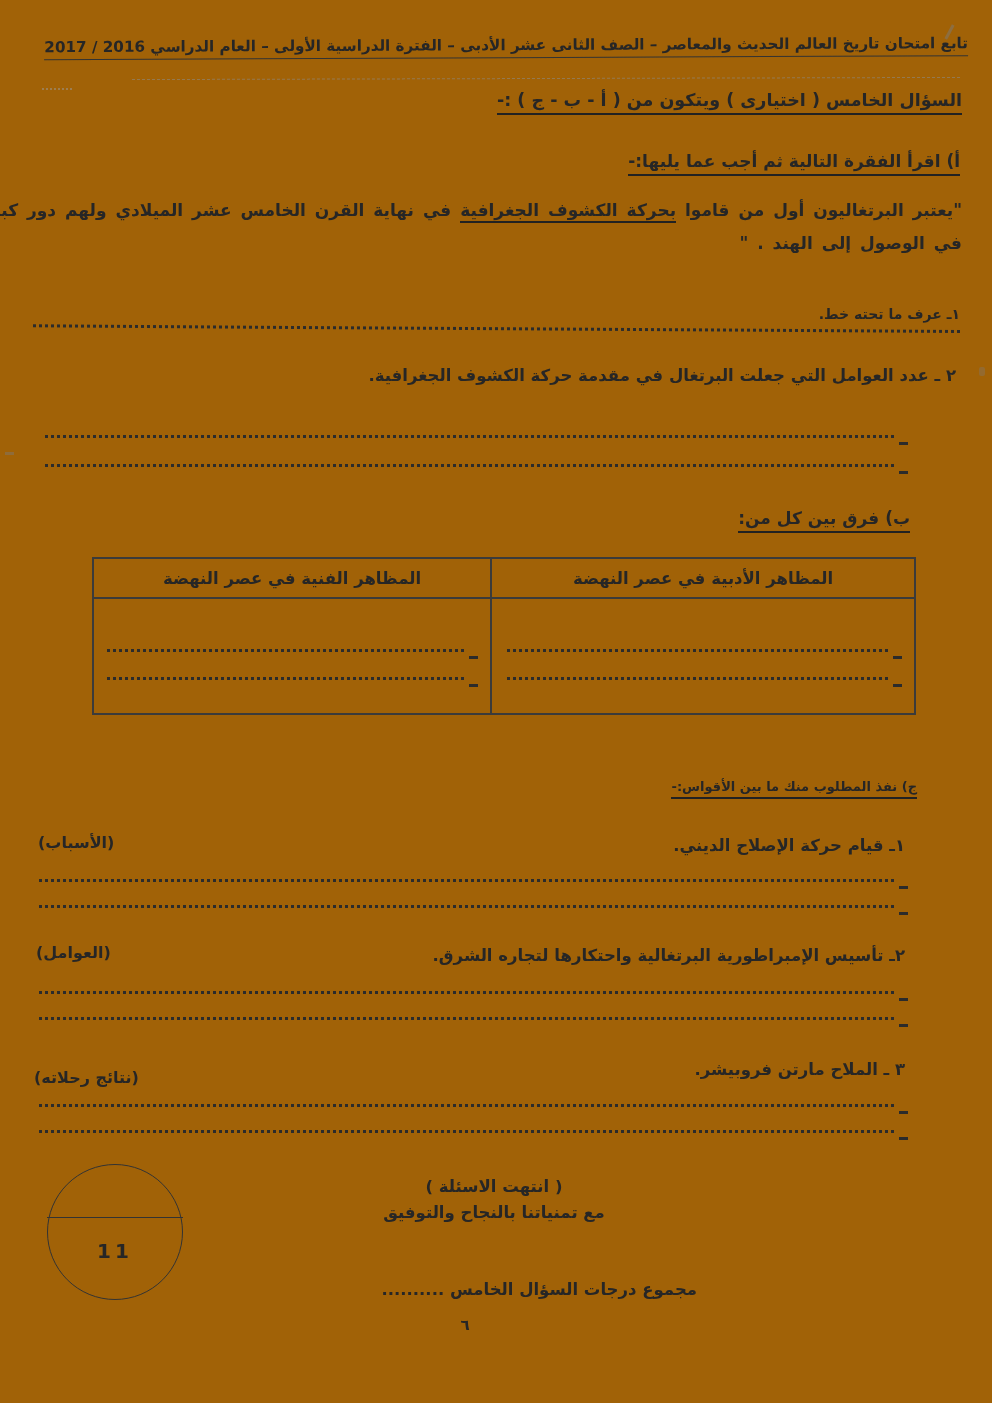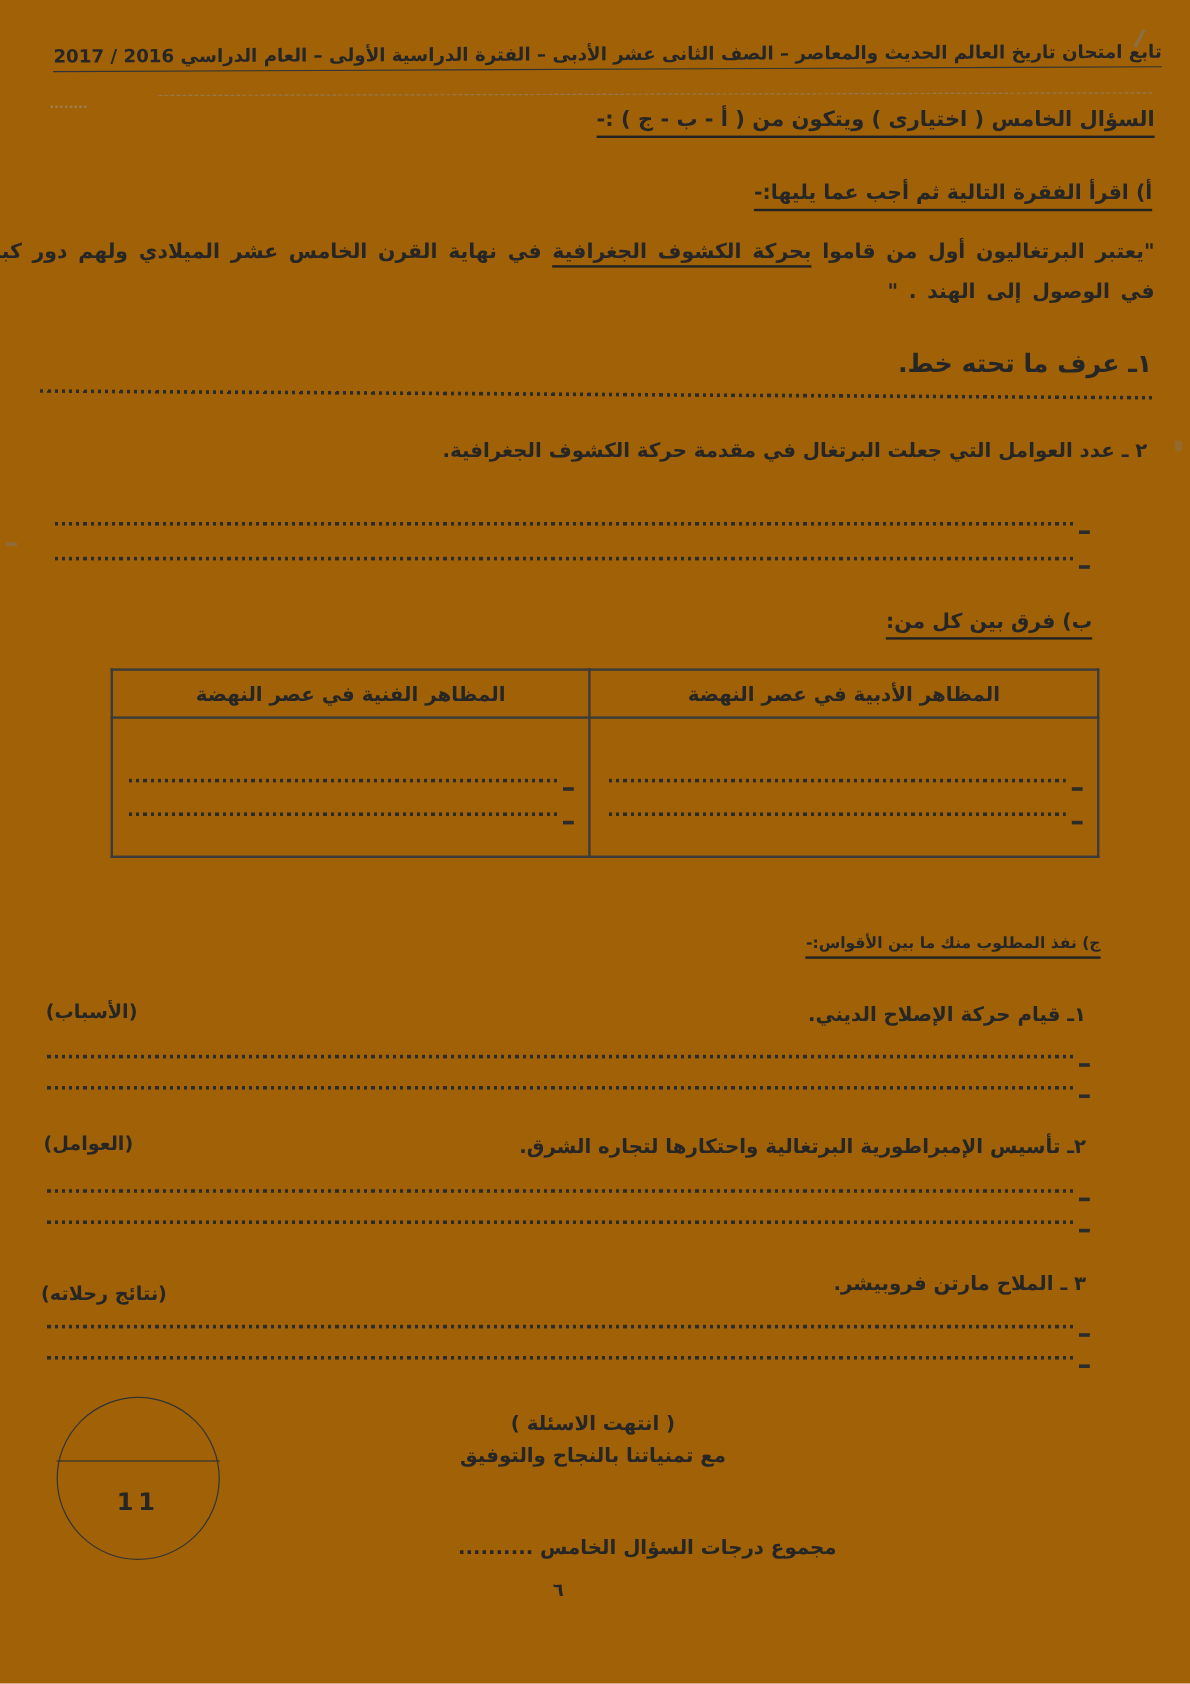--- a/index.html
+++ b/index.html
@@ -15,21 +15,21 @@
   
   #hdr{top:36px;left:118px;width:850px;text-align:center;font-size:15.2px;transform:rotate(-0.25deg);}
   #hdr-artifact{top:78px;left:132px;width:828px;height:0;border-top:1.6px dashed #8d8d8d;opacity:.55;transform:rotate(-0.15deg);}
 
   
   #q5-title{top:90px;right:30px;font-size:17.5px;}
   #pa-head{top:151px;right:32px;font-size:17px;}
   #passage{top:194px;right:30px;width:915px;text-align:right;font-size:17px;line-height:1.95;word-spacing:3px;}
   #passage .l2{padding-left:30px;}
   .upass{border-bottom:2.2px solid #222;padding-bottom:1px;}
-  #qa1{top:291px;right:32px;font-size:21px;}
+  #qa1{top:306px;right:32px;font-size:14px;}
   #qa2{top:366px;right:36px;font-size:16.5px;}
   #pb-head{top:508px;right:82px;font-size:17px;}
   #pc-head{top:779px;right:75px;font-size:13px;}
   .c-text{font-size:16.5px;}
   .c-hint{font-size:16px;}
 
   
   .dotfill{background-image:repeating-linear-gradient(to left,#2b2b2b 0 2.6px,transparent 2.6px 6px);height:3px;}
   .dotline{position:absolute;height:3px;background-image:repeating-linear-gradient(to left,#2b2b2b 0 2.6px,transparent 2.6px 6px);}
   .ansline{position:absolute;display:flex;align-items:flex-start;column-gap:5px;}

